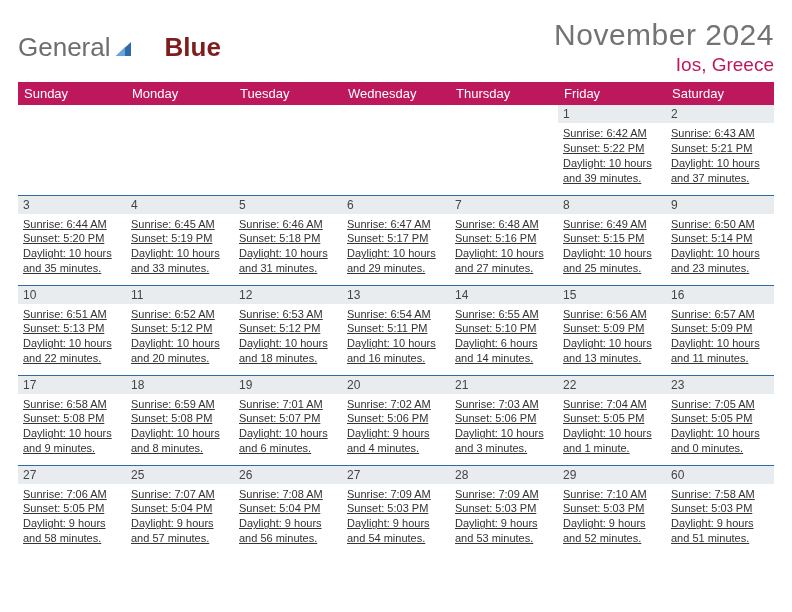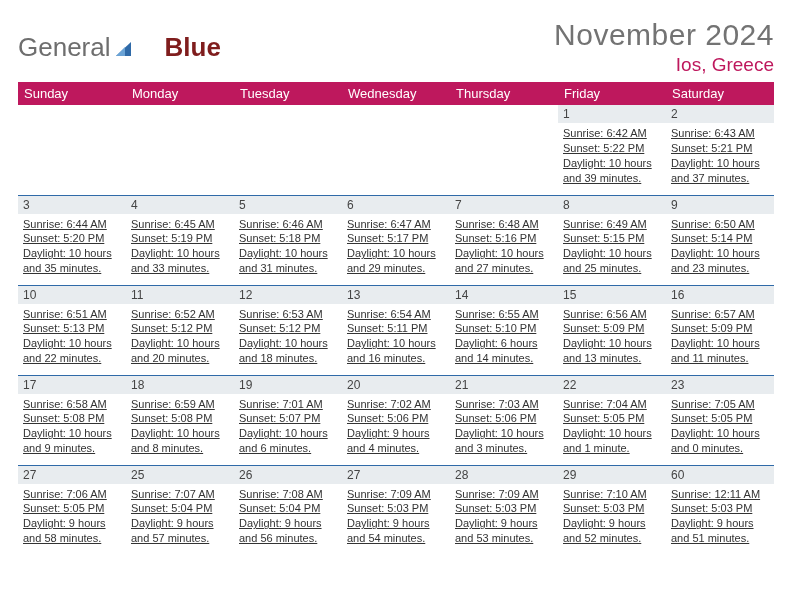--- a/index.html
+++ b/index.html
@@ -359,20 +359,20 @@
           <div class="daynum">29</div>
           <div class="daybody">
             <div>Sunrise: 7:10 AM</div>
             <div>Sunset: 5:03 PM</div>
             <div>Daylight: 9 hours and 52 minutes.</div>
           </div>
         </td>
         <td>
           <div class="daynum">60</div>
           <div class="daybody">
-            <div>Sunrise: 12:11 AM</div>
+            <div>Sunrise: 7:58 AM</div>
             <div>Sunset: 5:03 PM</div>
             <div>Daylight: 9 hours and 51 minutes.</div>
           </div>
         </td>
       </tr>
     </tbody>
 </table>
 
 </body></html>

